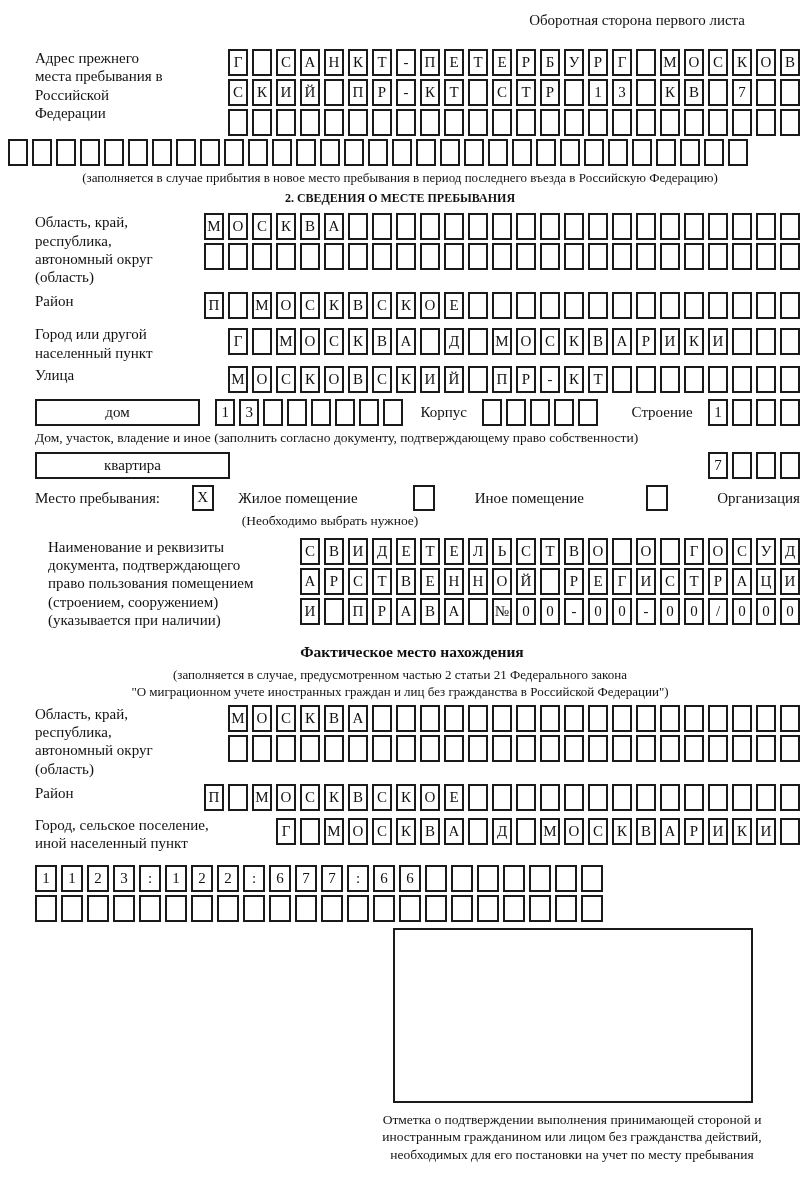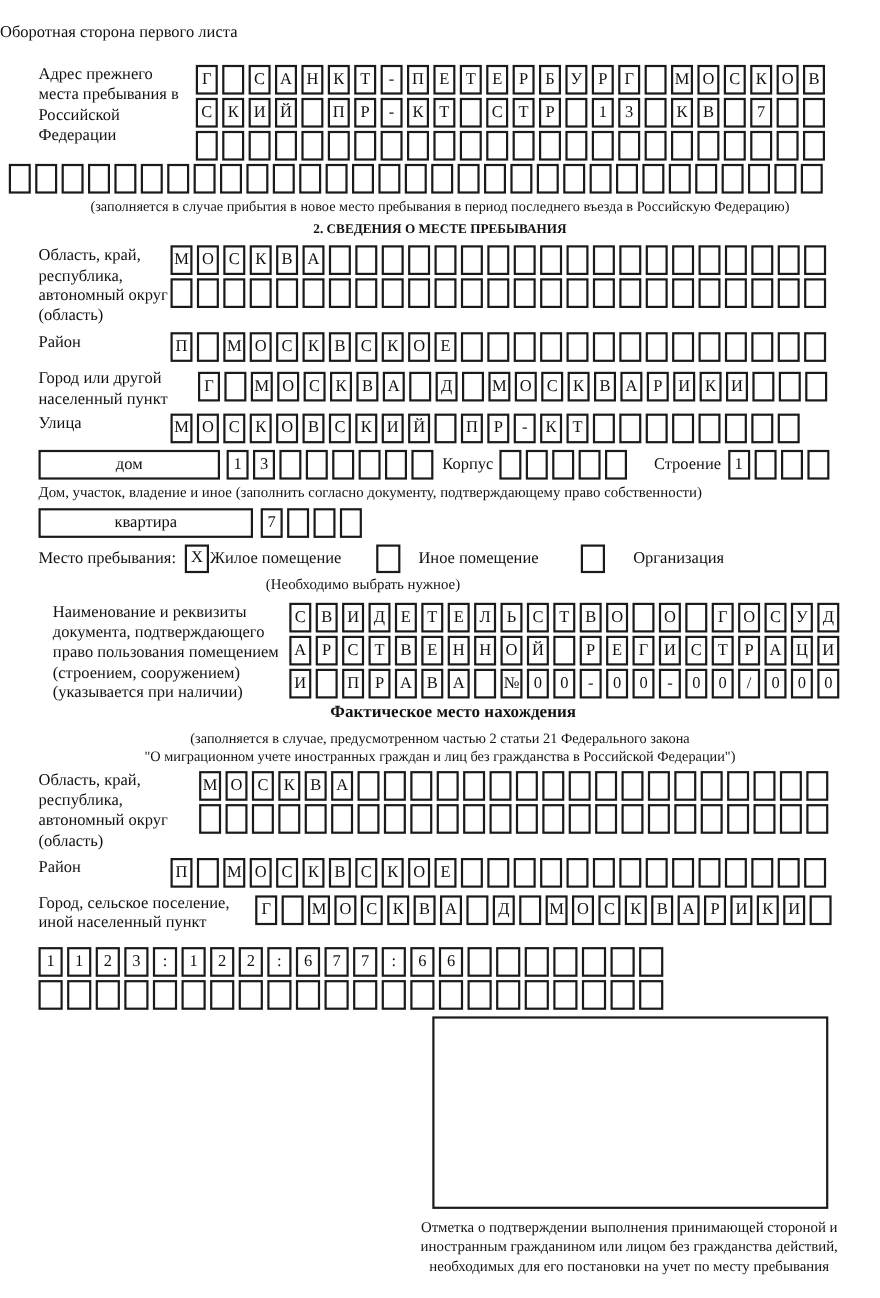--- a/index.html
+++ b/index.html
@@ -5,38 +5,39 @@
   html,body{margin:0;padding:0;background:#fff;}
   .page{
     position:relative;
     width:800px;height:1180px;
     background:#fff;color:#111;
     font-family:"Liberation Serif", serif;
     font-size:15px;
     overflow:hidden;
   }
   .hdr-note{
-    padding-top:22px;
+    padding-top:12px;
     margin-right:55px;
+    text-align:right;
     font-size:15px;
   }
   .lbl{line-height:1.22;}
   .cells{display:flex;gap:4px;}
   .cells+.cells{margin-top:3px;}
   .cell{
     box-sizing:border-box;
     width:20px;height:27px;
     border:2px solid #1a1a1a;
     display:flex;align-items:center;justify-content:center;
     font-size:15px;line-height:1;
     background:#fff;flex:none;
   }
   .cells-w .cell{width:22px;}
   .rows{display:flex;flex-direction:column;}
-  .field{display:flex;align-items:flex-start;margin-left:35px;}
+  .field{display:flex;align-items:flex-start;margin-left:35px;justify-content:space-between;}
   .field .lbl{flex:none;}
   .note{font-size:13px;text-align:center;line-height:1.25;}
   .h-section{text-align:center;font-weight:bold;font-size:12px;}
   .widebox{
     box-sizing:border-box;height:27px;border:2px solid #1a1a1a;
     display:flex;align-items:center;justify-content:center;
     flex:none;background:#fff;
   }
   .checkbox{
     box-sizing:border-box;width:22px;height:26px;border:2px solid #1a1a1a;
@@ -451,21 +452,21 @@
           <span class="cell">0</span>
           <span class="cell">0</span>
           <span class="cell">/</span>
           <span class="cell">0</span>
           <span class="cell">0</span>
           <span class="cell">0</span>
         </div>
     </div>
   </div>
 
-  <div class="h-section" style="font-size:15.5px;padding-left:24px;">Фактическое место нахождения</div>
+  <div class="h-section" style="margin-top:14px;font-size:15.5px;padding-left:24px;">Фактическое место нахождения</div>
   <div class="note" style="margin-top:6px;">(заполняется в случае, предусмотренном частью 2 статьи 21 Федерального закона</div>
   <div class="note">"О миграционном учете иностранных граждан и лиц без гражданства в Российской Федерации")</div>
 
   <div class="field" style="margin-top:5px;">
     <div class="lbl" style="width:146px;">Область, край, республика, автономный округ (область)</div>
     <div class="rows">
       <div class="cells">
           <span class="cell">М</span>
           <span class="cell">О</span>
           <span class="cell">С</span>

